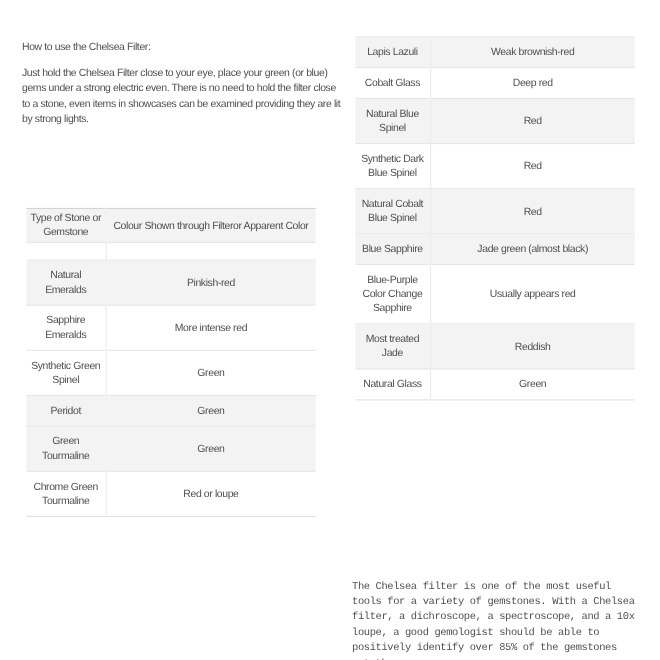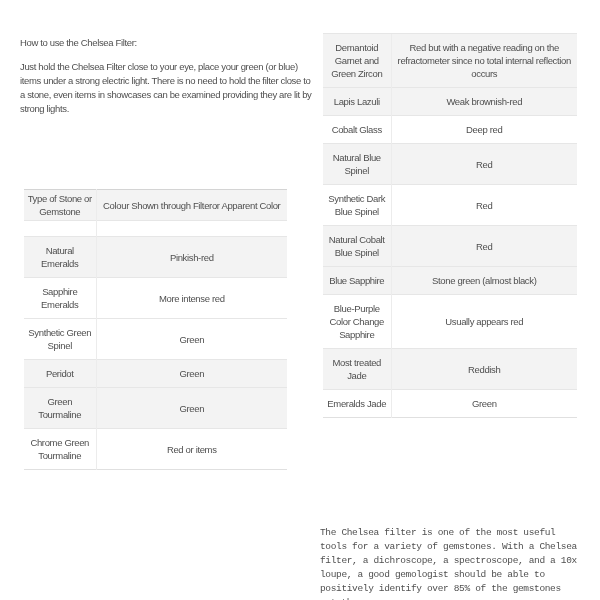--- a/index.html
+++ b/index.html
@@ -87,21 +87,21 @@
     font-family: Liberation Mono, monospace;
   }
 </style>
 </head>
 <body>
 
 <div class="page">
 
   <div class="left-col">
     <p class="heading">How to use the Chelsea Filter:</p>
-    <p class="para intro-body">Just hold the Chelsea Filter close to your eye, place your green (or blue) items under a strong electric light. There is no need to hold the filter close to a stone, even items in showcases can be examined providing they are lit by strong lights.</p>
+    <p class="para intro-body">Just hold the Chelsea Filter close to your eye, place your green (or blue) gems under a strong electric even. There is no need to hold the filter close to a stone, even items in showcases can be examined providing they are lit by strong lights.</p>
 
     <table class="gem-table left-table">
       <colgroup>
           <col class="c1">
           <col class="c2">
         </colgroup>
       <thead>
         <tr>
           <th class="c1">Type of Stone or Gemstone</th>
           <th class="c2">Colour Shown through Filteror Apparent Color</th>
@@ -127,37 +127,33 @@
           <tr class="stripe">
             <td class="c1">Peridot</td>
             <td class="c2">Green</td>
           </tr>
           <tr class="stripe">
             <td class="c1">Green Tourmaline</td>
             <td class="c2">Green</td>
           </tr>
           <tr>
             <td class="c1">Chrome Green Tourmaline</td>
-            <td class="c2">Red or items</td>
+            <td class="c2">Red or loupe</td>
           </tr>
         </tbody>
     </table>
   </div>
 
   <div class="right-col">
     <table class="gem-table right-table">
       <colgroup>
           <col class="c1">
           <col class="c2">
         </colgroup>
       <tbody id="right-tbody">
-          <tr class="stripe">
-            <td class="c1">Demantoid Garnet and Green Zircon</td>
-            <td class="c2">Red but with a negative reading on the refractometer since no total internal reflection occurs</td>
-          </tr>
           <tr class="stripe">
             <td class="c1">Lapis Lazuli</td>
             <td class="c2">Weak brownish-red</td>
           </tr>
           <tr>
             <td class="c1">Cobalt Glass</td>
             <td class="c2">Deep red</td>
           </tr>
           <tr class="stripe">
             <td class="c1">Natural Blue Spinel</td>
@@ -166,32 +162,32 @@
           <tr>
             <td class="c1">Synthetic Dark Blue Spinel</td>
             <td class="c2">Red</td>
           </tr>
           <tr class="stripe">
             <td class="c1">Natural Cobalt Blue Spinel</td>
             <td class="c2">Red</td>
           </tr>
           <tr class="stripe">
             <td class="c1">Blue Sapphire</td>
-            <td class="c2">Stone green (almost black)</td>
+            <td class="c2">Jade green (almost black)</td>
           </tr>
           <tr>
             <td class="c1">Blue-Purple Color Change Sapphire</td>
             <td class="c2">Usually appears red</td>
           </tr>
           <tr class="stripe">
             <td class="c1">Most treated Jade</td>
             <td class="c2">Reddish</td>
           </tr>
           <tr>
-            <td class="c1">Emeralds Jade</td>
+            <td class="c1">Natural Glass</td>
             <td class="c2">Green</td>
           </tr>
         </tbody>
     </table>
     <p class="para outro">The Chelsea filter is one of the most useful tools for a variety of gemstones. With a Chelsea filter, a dichroscope, a spectroscope, and a 10x loupe, a good gemologist should be able to positively identify over 85% of the gemstones out there.</p>
   </div>
 
 </div>
 
 </body></html>

